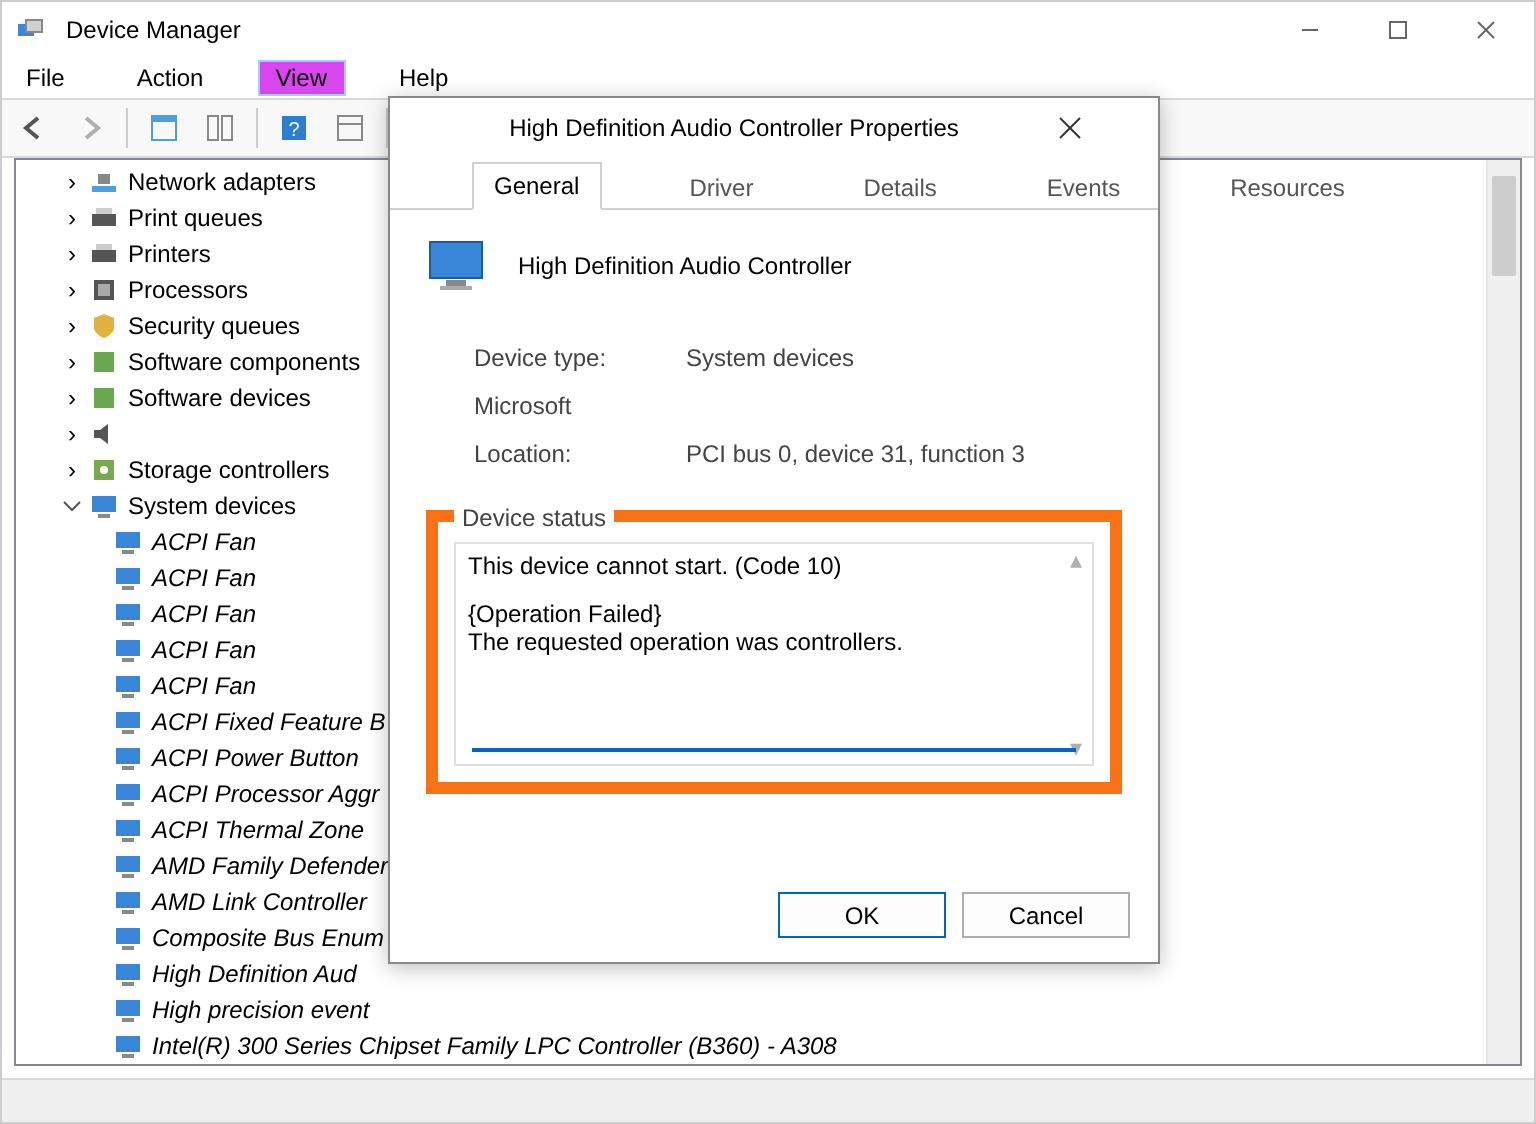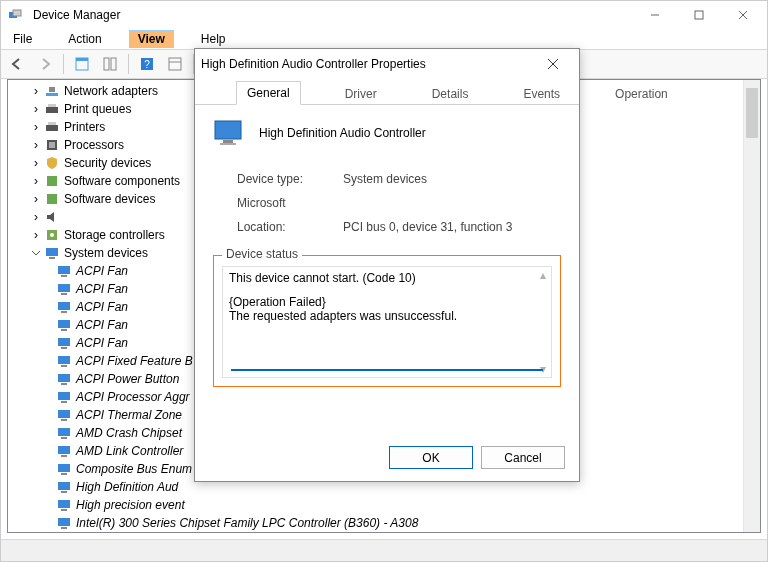--- a/index.html
+++ b/index.html
@@ -4,48 +4,48 @@
 <style>
   * { box-sizing: border-box; font-family: "Segoe UI", Tahoma, sans-serif; }
   body { margin:0; width:768px; height:562px; background:#fff; overflow:hidden; font-size:12px; color:#000; }
   .window { width:768px; height:562px; display:flex; flex-direction:column; border:1px solid #ccc; }
   .titlebar { height:28px; display:flex; align-items:center; padding:0 2px; }
   .titlebar .title { flex:1; font-size:12px; padding-left:4px; display:flex; align-items:center; gap:6px;}
   .win-controls { display:flex; }
   .win-btn { width:44px; height:28px; display:flex; align-items:center; justify-content:center; }
   .menubar { height:20px; display:flex; align-items:center; padding:0 4px; gap:20px; }
   .menu-item { padding:1px 8px; font-size:12px; }
-  .menu-item.sel { background:#fdba74; outline:1px solid #99d1ff;font-weight:bold; }
+  .menu-item.sel { background:#d946ef; outline:1px solid #99d1ff; }
   .toolbar { height:30px; border-top:1px solid #d9d9d9; border-bottom:1px solid #d9d9d9; display:flex; align-items:center; padding:0 4px; gap:4px; background:#f8f8f8;}
   .tbtn { width:24px; height:24px; display:flex; align-items:center; justify-content:center; border:1px solid transparent;}
   .divider { width:1px; height:20px; background:#ccc; margin:0 2px;}
   .content { flex:1; display:flex; border:1px solid #828790; margin:0 6px 6px 6px; overflow:hidden; position:relative;}
   .tree { flex:1; overflow:auto; background:#fff; padding:2px 4px;}
   .scrollbar { width:17px; background:#f0f0f0; border-left:1px solid #e5e5e5; position:relative;}
   .thumb { position:absolute; left:2px; top:8px; width:12px; height:50px; background:#cdcdcd; border-radius:1px;}
   .row { display:flex; align-items:center; height:18px; white-space:nowrap; }
   .indent1 { padding-left:18px; }
   .indent2 { padding-left:44px;font-style:italic; }
   .exp { width:12px; height:12px; display:inline-flex; align-items:center; justify-content:center; margin-right:2px;}
   .ico { width:16px; height:16px; display:inline-flex; align-items:center; justify-content:center; margin-right:4px;}
   .lbl { font-size:12px; }
   
   .dialog { position:absolute; left:194px; top:48px; width:386px; height:434px; background:#fff; border:1px solid #888; box-shadow:0 2px 10px rgba(0,0,0,0.25); z-index:10;}
-  .dlg-title { height:30px; display:flex; align-items:center; padding:0 6px; font-size:12px;}
+  .dlg-title { height:30px; display:flex; align-items:center; padding:0 24px; font-size:12px;text-align:center;}
   .dlg-title .t { flex:1;}
   .close-x { width:40px; height:30px; display:flex; align-items:center; justify-content:center;}
   .tabs { height:26px; display:flex; padding:0 8px; border-bottom:1px solid #d0d0d0; align-items:flex-end;}
   .tab { padding:4px 10px; font-size:12px; color:#555; border:1px solid transparent; border-bottom:none; position:relative; top:1px;margin-left:33px;}
   .tab.active { background:#fff; border:1px solid #d0d0d0; border-bottom:1px solid #fff; color:#000;}
   .panel { padding:14px 18px 8px 18px; }
   .dev-head { display:flex; align-items:center; gap:12px; margin-bottom:20px;}
   .monitor-ico { width:34px; height:28px; }
   .kv { display:flex; font-size:12px; color:#444; line-height:24px; padding-left:24px;}
   .kv .k { width:106px;}
-  .fieldset { border:1px solid #f97316; margin:16px 0 0 0; position:relative; padding:10px 8px 8px 8px;}
+  .fieldset { border:6px solid #f97316; margin:16px 0 0 0; position:relative; padding:10px 8px 8px 8px;}
   .legend { position:absolute; top:-9px; left:8px; background:#fff; padding:0 4px; font-size:12px; color:#444;}
   .status-box { height:112px; border:1px solid #e0e0e0; padding:4px 6px; font-size:12px; position:relative; overflow:hidden;}
   .status-box .thin-scroll { position:absolute; right:1px; top:1px; bottom:1px; width:14px; display:flex; flex-direction:column; justify-content:space-between; align-items:center; color:#b0b0b0;}
   .blue-line { position:absolute; left:8px; right:8px; bottom:6px; height:2px; background:#0067c0;}
   .dlg-buttons { position:absolute; right:14px; bottom:12px; display:flex; gap:8px;}
   .btn { width:84px; height:23px; font-size:12px; background:#fdfdfd; border:1px solid #adadad; display:flex; align-items:center; justify-content:center;}
   .btn.default { border:1px solid #0067c0;}
   .statusbar-strip { height:22px; border-top:1px solid #d9d9d9; background:#f0f0f0;}
 </style>
 </head>
@@ -185,21 +185,21 @@
           </span>
           <span class="lbl">Processors</span>
         </div>
       <div class="row indent1">
           <span class="exp">›</span>
           <span class="ico">
             <svg width="16" height="16">
               <path d="M8 2 L13 4 V9 C13 12 8 14 8 14 C8 14 3 12 3 9 V4 Z" fill="#e0b040"></path>
             </svg>
           </span>
-          <span class="lbl">Security devices</span>
+          <span class="lbl">Security queues</span>
         </div>
       <div class="row indent1">
           <span class="exp">›</span>
           <span class="ico">
             <svg width="16" height="16">
               <rect x="3" y="3" width="10" height="10" fill="#6aa84f"></rect>
             </svg>
           </span>
           <span class="lbl">Software components</span>
         </div>
@@ -326,21 +326,21 @@
           </span>
           <span class="lbl">ACPI Thermal Zone</span>
         </div>
       <div class="row indent2">
           <span class="ico">
             <svg width="16" height="16">
               <rect x="2" y="3" width="12" height="8" fill="#3a86d8"></rect>
               <rect x="5" y="12" width="6" height="2" fill="#888"></rect>
             </svg>
           </span>
-          <span class="lbl">AMD Crash Chipset</span>
+          <span class="lbl">AMD Family Defender</span>
         </div>
       <div class="row indent2">
           <span class="ico">
             <svg width="16" height="16">
               <rect x="2" y="3" width="12" height="8" fill="#3a86d8"></rect>
               <rect x="5" y="12" width="6" height="2" fill="#888"></rect>
             </svg>
           </span>
           <span class="lbl">AMD Link Controller</span>
         </div>
@@ -398,21 +398,21 @@
           <line x1="1" y1="1" x2="11" y2="11" stroke="#333"></line>
           <line x1="11" y1="1" x2="1" y2="11" stroke="#333"></line>
         </svg>
       </div>
   </div>
   <div class="tabs">
     <div class="tab active">General</div>
     <div class="tab">Driver</div>
     <div class="tab">Details</div>
     <div class="tab">Events</div>
-    <div class="tab">Operation</div>
+    <div class="tab">Resources</div>
   </div>
   <div class="panel">
     <div class="dev-head">
       <span class="monitor-ico">
         <svg width="34" height="28">
             <rect x="2" y="2" width="26" height="18" fill="#3a86d8" stroke="#1a5aa0"></rect>
             <rect x="10" y="21" width="10" height="3" fill="#888"></rect>
             <rect x="7" y="24" width="16" height="2" fill="#aaa"></rect>
           </svg>
       </span>
@@ -429,21 +429,21 @@
         <span class="k">Location:</span>
         <span>PCI bus 0, device 31, function 3</span>
       </div>
 
     <div class="fieldset">
       <div class="legend">Device status</div>
       <div class="status-box">
         <div>This device cannot start. (Code 10)</div>
         <div style="height:10px"></div>
         <div>{Operation Failed}</div>
-        <div>The requested adapters was unsuccessful.</div>
+        <div>The requested operation was controllers.</div>
         <div class="thin-scroll">
           <span>▴</span>
           <span>▾</span>
         </div>
         <div class="blue-line"></div>
       </div>
     </div>
   </div>
   <div class="dlg-buttons">
     <div class="btn default">OK</div>

